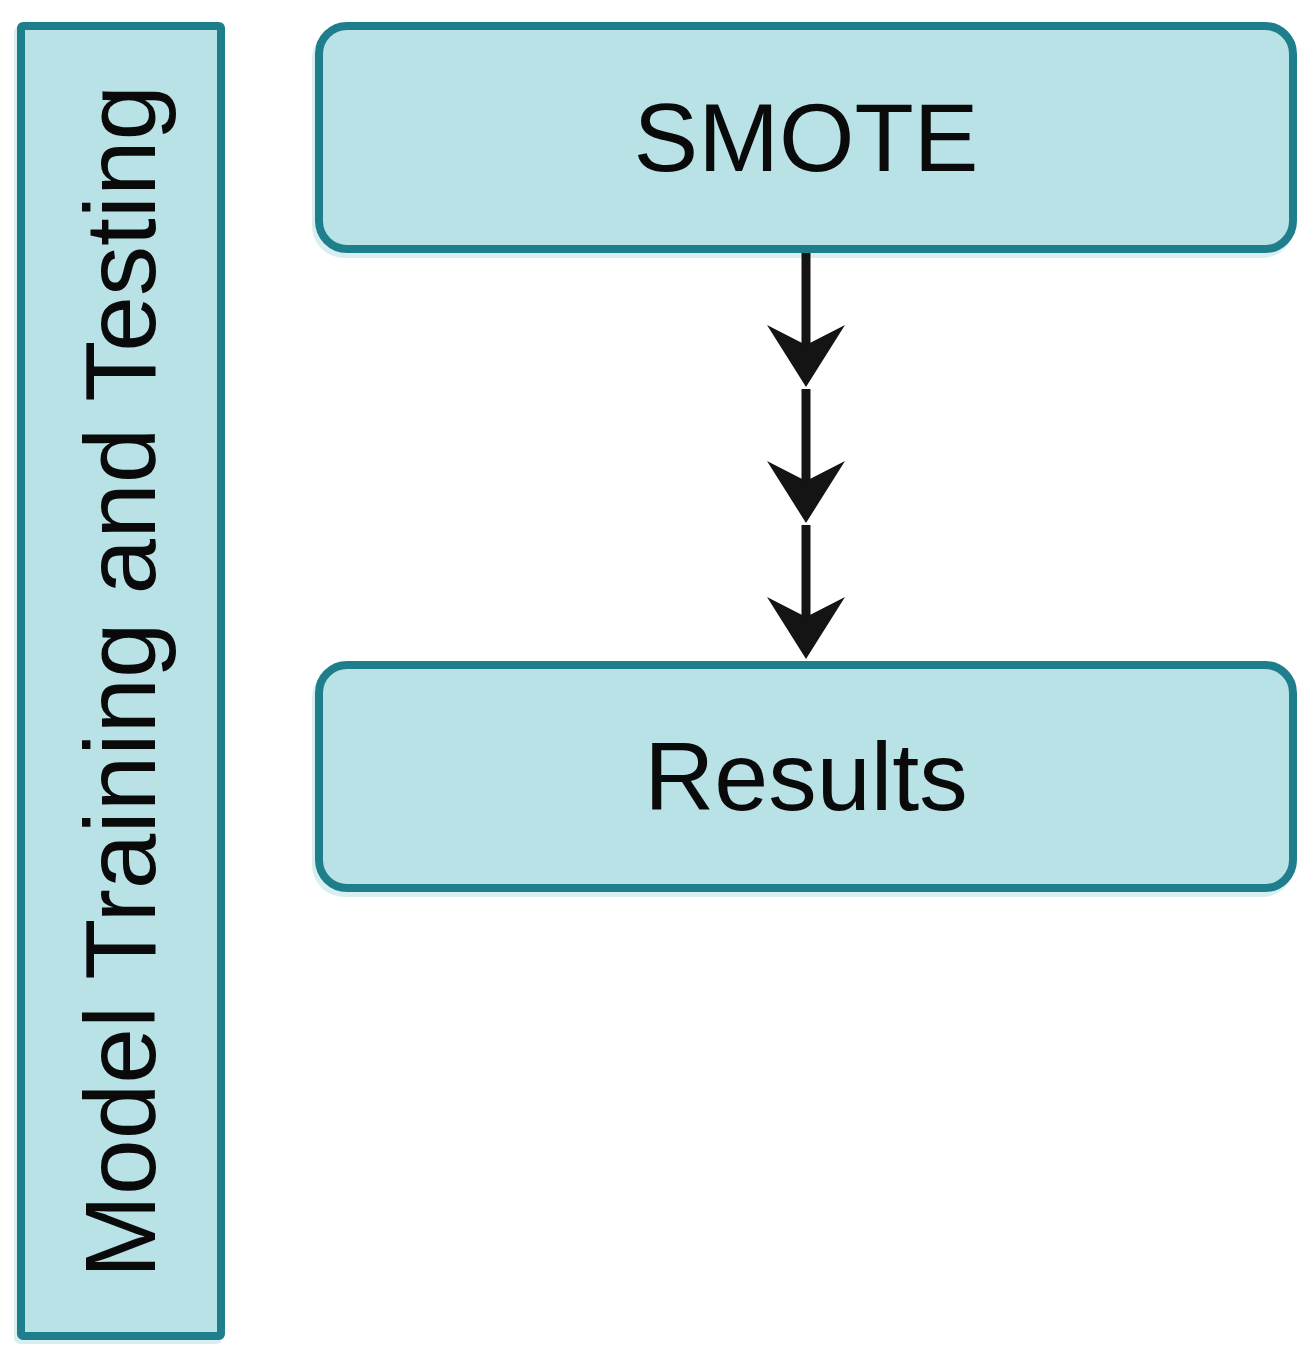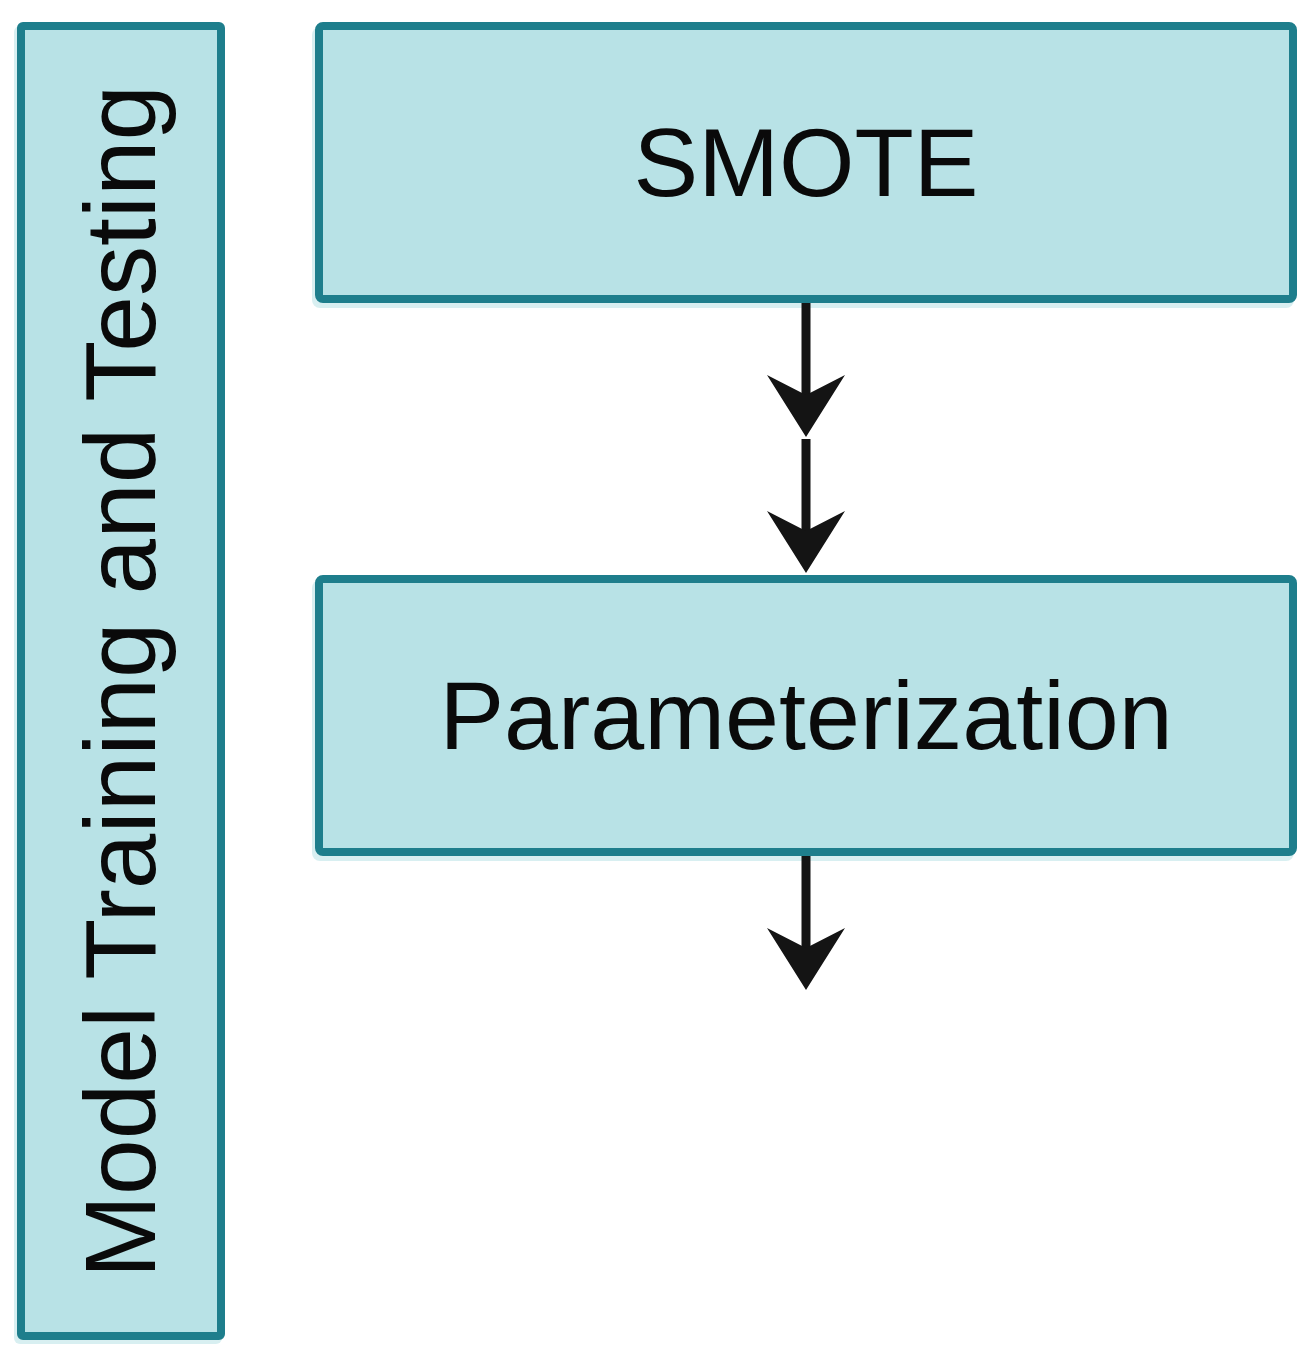--- a/index.html
+++ b/index.html
@@ -47,25 +47,25 @@
   }
   .flow {
     position: absolute;
     left: 315px;
     top: 22px;
     width: 982px;
     display: flex;
     flex-direction: column;
   }
   .node {
-    height: 281px;
+    height: 231px;
     box-sizing: border-box;
     background: var(--node-fill);
     border: 8px solid var(--node-border);
-    border-radius: 8px;
+    border-radius: 32px;
     display: flex;
     align-items: center;
     justify-content: center;
     font-size: 97px;
     color: var(--text-color);
     box-shadow: -3px 5px 0 rgba(184, 226, 230, 0.55);
   }
   .arrow-gap {
     height: 136px;
     display: flex;
@@ -98,24 +98,24 @@
     </div>
 
 
     <div class="arrow-gap">
       <svg viewBox="0 0 120 136" width="120" height="136">
         <line x1="60" y1="0" x2="60" y2="92" stroke="var(--arrow-color)" stroke-width="9"></line>
         <polygon points="60,134 21,72 60,92 99,72" fill="var(--arrow-color)"></polygon>
       </svg>
     </div>
 
-    <div class="node">Parameterization</div>
 
     <div class="arrow-gap">
       <svg viewBox="0 0 120 136" width="120" height="136">
         <line x1="60" y1="0" x2="60" y2="92" stroke="var(--arrow-color)" stroke-width="9"></line>
         <polygon points="60,134 21,72 60,92 99,72" fill="var(--arrow-color)"></polygon>
       </svg>
     </div>
 
+    <div class="node">Results</div>
 
   </div>
 </div>
 
 </body></html>

